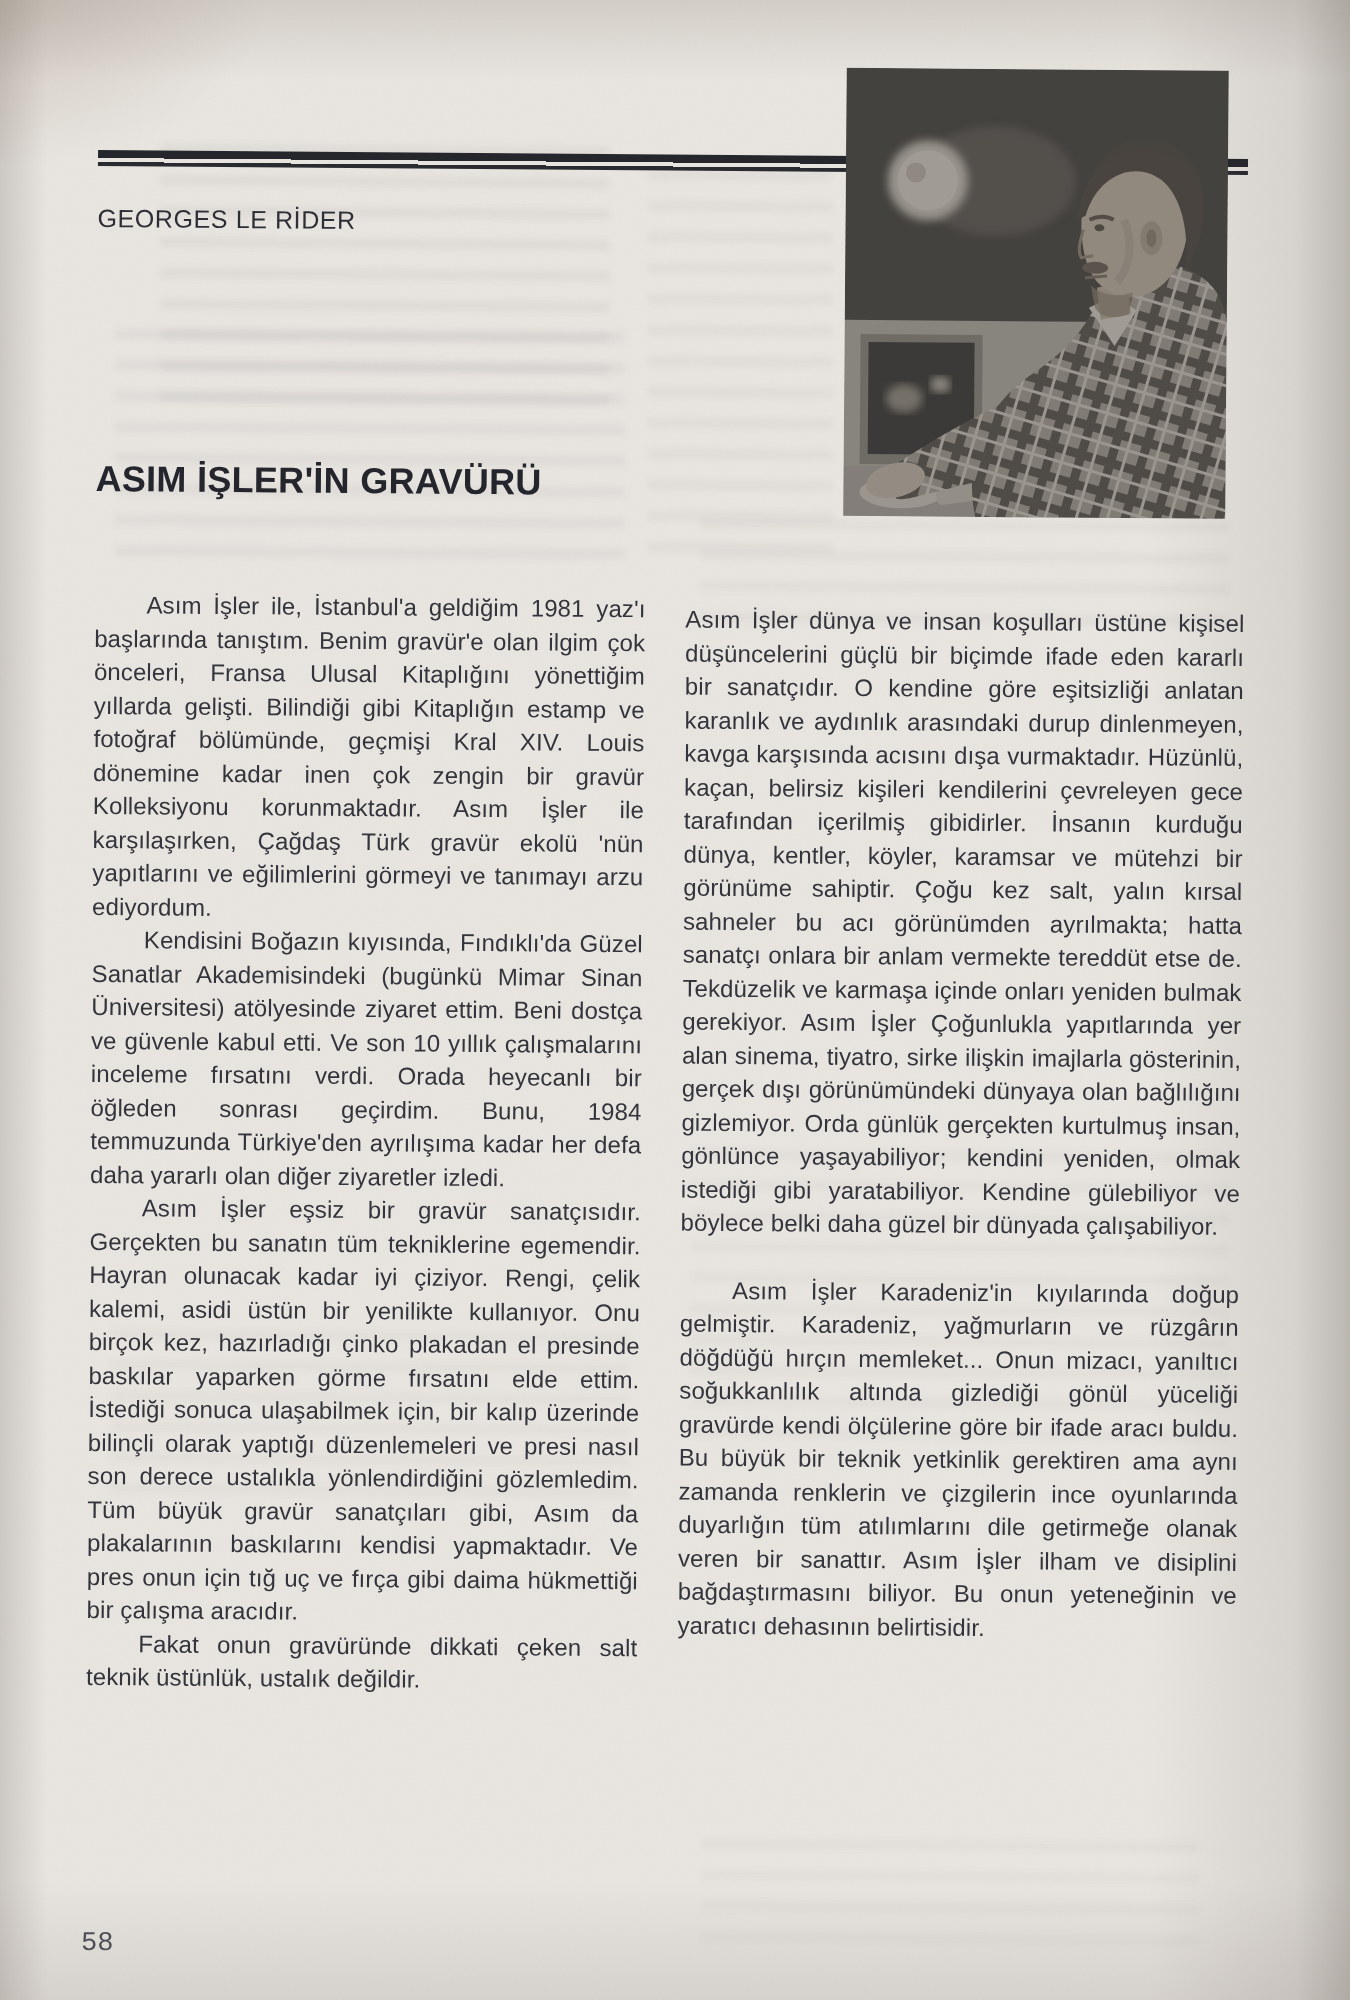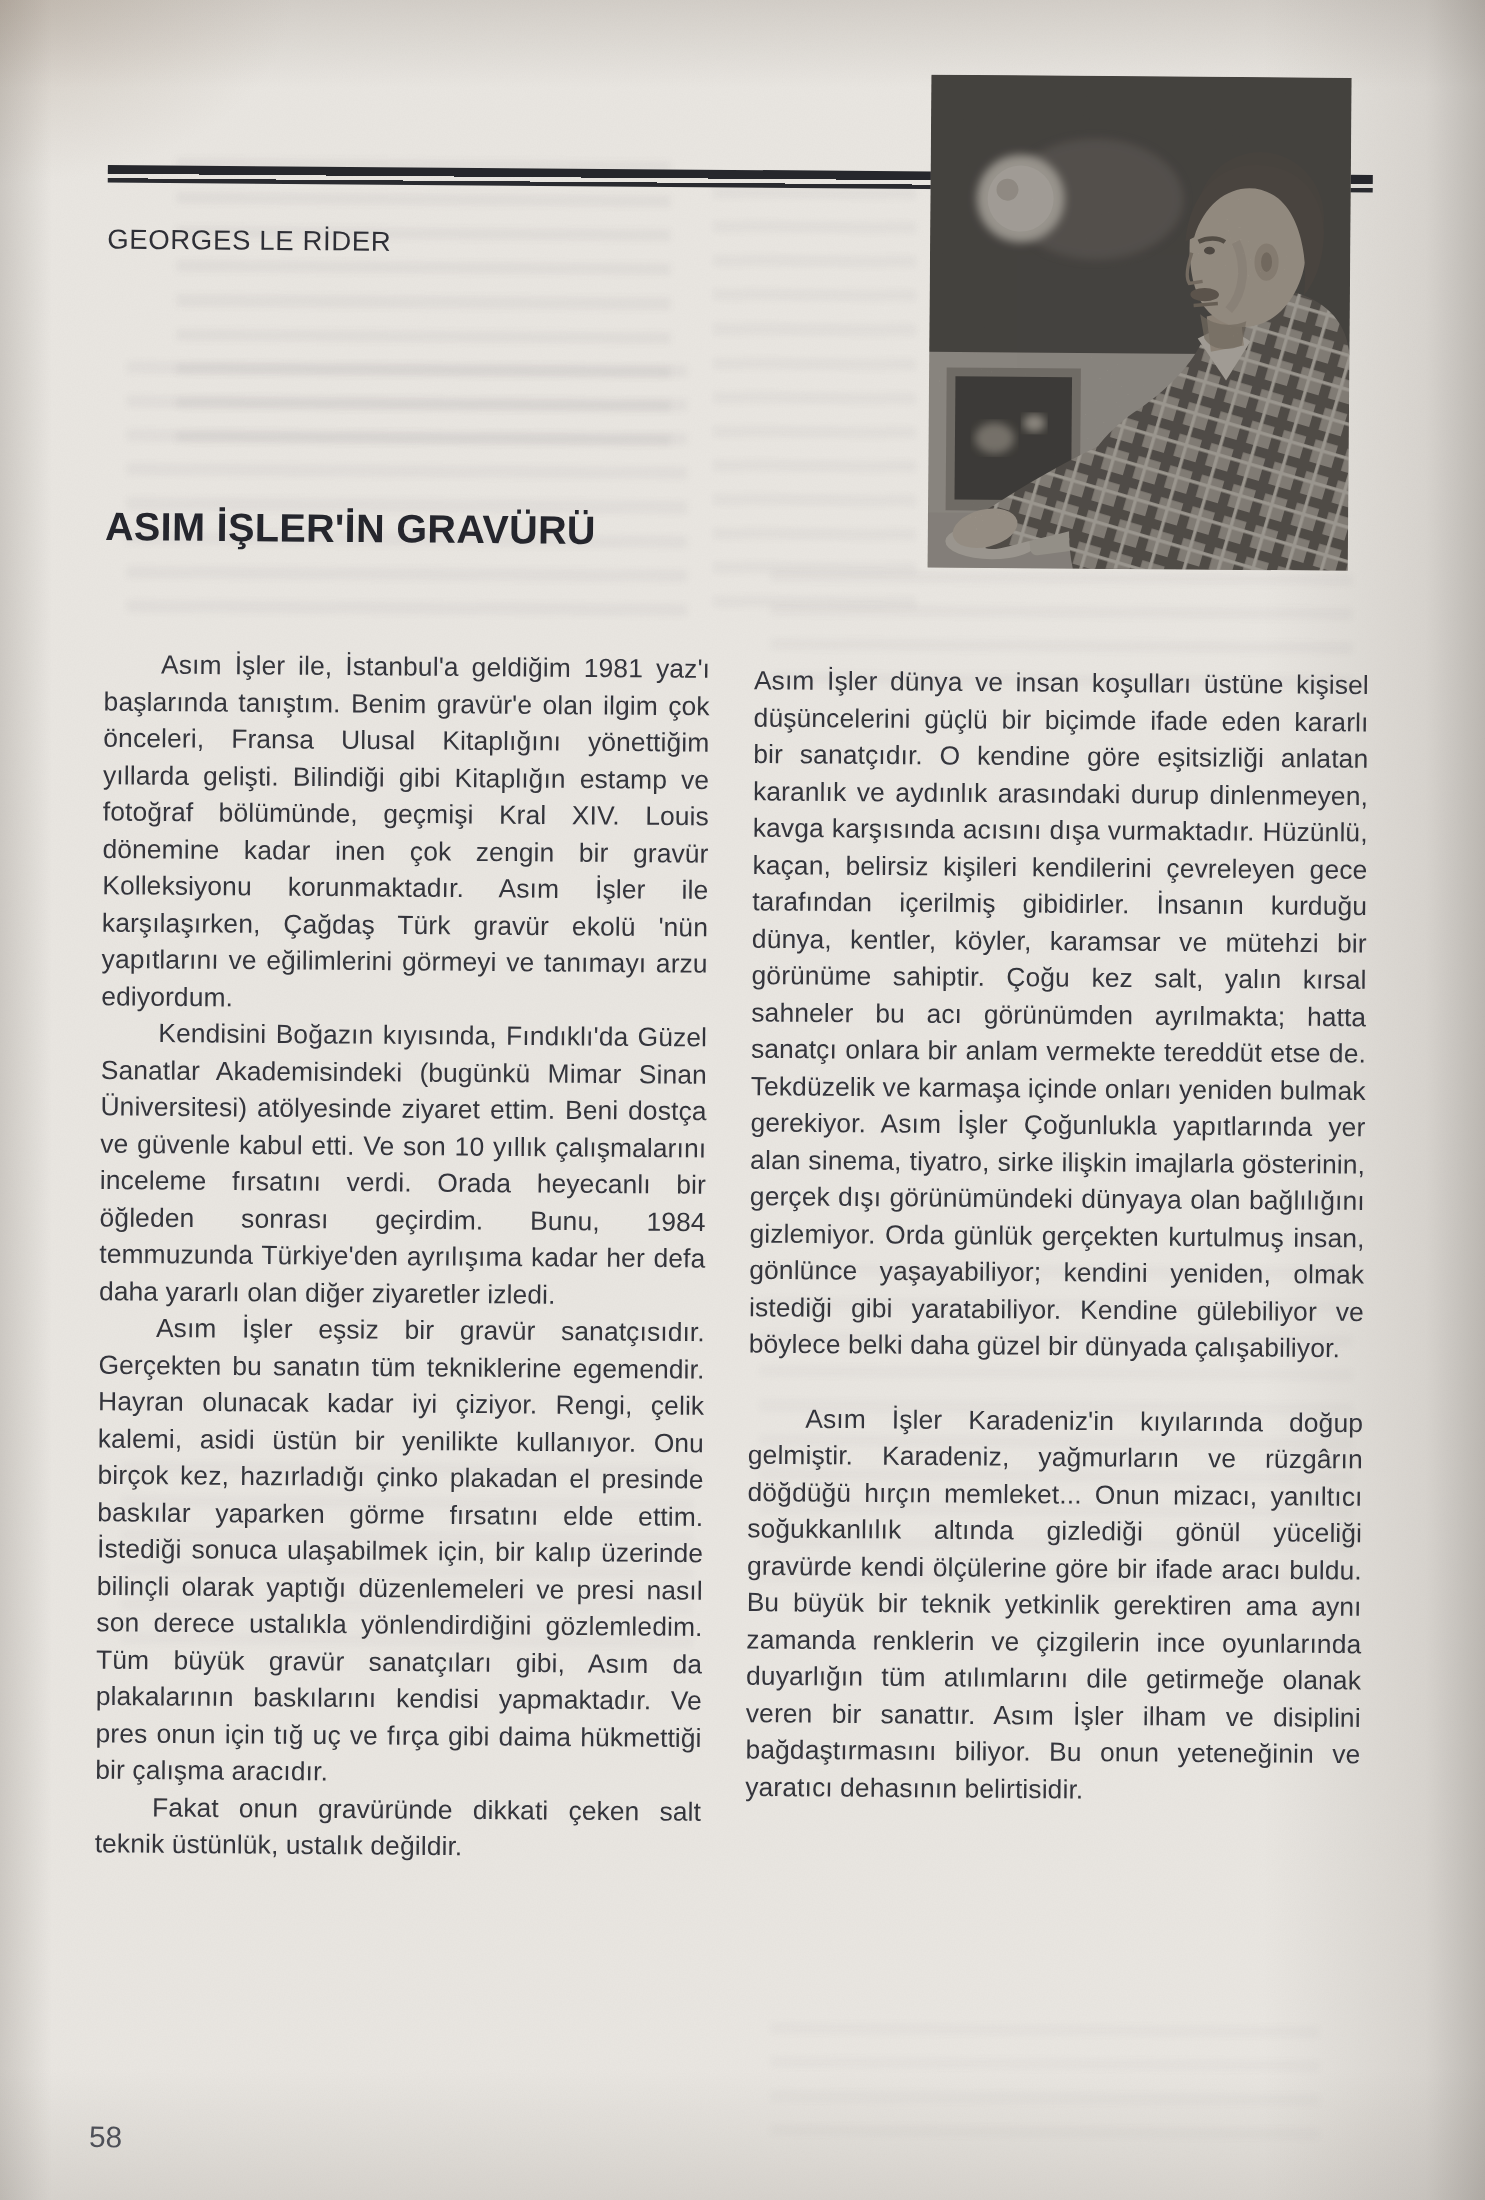--- a/index.html
+++ b/index.html
@@ -95,20 +95,21 @@
   .col p.indent { text-indent: 52px; }
   .col p.gap { margin-top: 34px; }
   .col-left  { left: 98px;  top: 588px; width: 551px; }
   .col-right { left: 689px; top: 598px; width: 559px; }
   .pagenum {
     position: absolute;
     left: 95px;
     top: 1928px;
     font-size: 27px;
     color: #4e5058;
+    font-family: Liberation Mono, monospace;
   }
 </style>
 </head>
 <body>
 
 <div class="page">
 
   <svg class="paper-grain" width="1350" height="2000" viewBox="0 0 1350 2000" preserveAspectRatio="none">
     <filter id="pgrain">
       <feTurbulence type="fractalNoise" baseFrequency="0.8" numOctaves="2"></feTurbulence>

